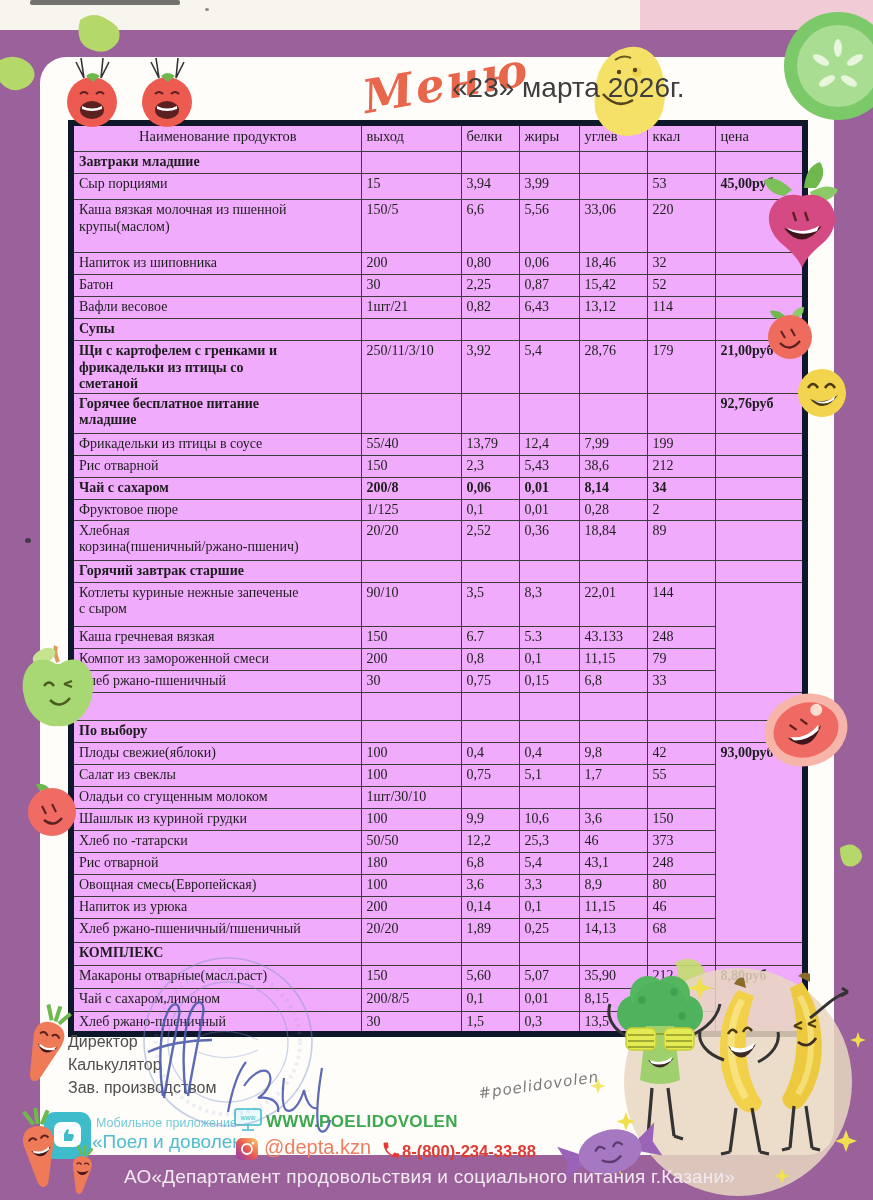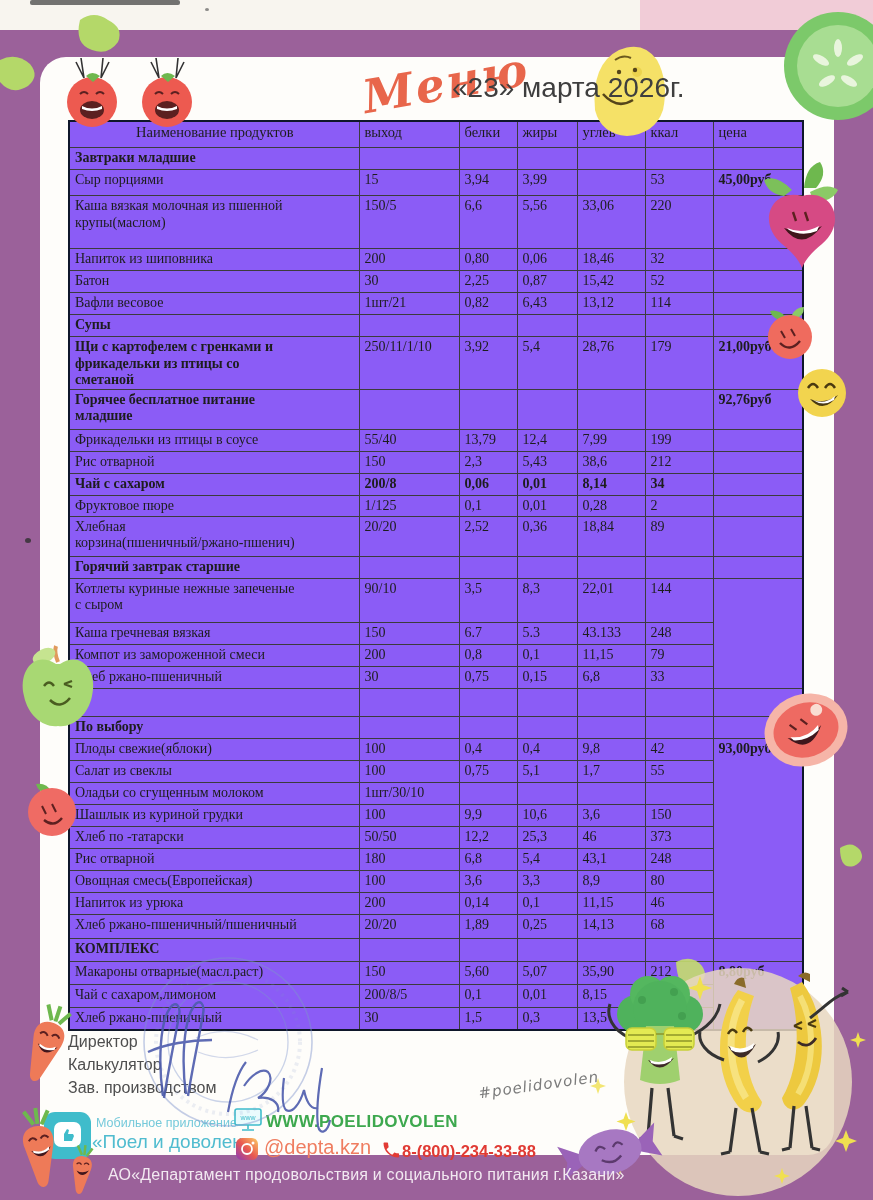--- a/index.html
+++ b/index.html
@@ -14,38 +14,38 @@
   
   .page{position:absolute;left:40px;top:57px;width:794px;height:1098px;background:#fefdfa;border-radius:26px;z-index:1;}
   
   .titlewrap{position:absolute;left:0;top:0;width:873px;height:160px;z-index:4;pointer-events:none;}
   .menu-title{position:absolute;left:362px;top:56px;font-family:"DejaVu Serif",serif;font-style:italic;font-weight:bold;
               font-size:46px;color:#e8664b;transform:rotate(-10deg);letter-spacing:2px;}
   .menu-date{position:absolute;left:452px;top:72px;font-size:28px;color:#3e3e3e;font-family:"Liberation Sans",sans-serif;}
   
   .tablewrap{position:absolute;left:68px;top:120px;z-index:2;}
   table{border-collapse:collapse;table-layout:fixed;width:734px;font-family:"Liberation Serif",serif;
-        font-size:14px;color:#1d1d1d;border:2px solid #0f172a;background:#8b5cf6;}
+        font-size:14px;color:#1d1d1d;border:6px solid #0f172a;background:#f0abfc;}
   td,th{border:1px solid #3c3c3c;vertical-align:top;padding:2px 4px 0 5px;line-height:16.5px;overflow:hidden;}
   th{font-weight:normal;height:23px;text-align:left;font-size:14.5px;}
   th.c-name{text-align:center;}
   td.c-name{white-space:pre-line;}
   .b{font-weight:bold;}
   td.c-price{font-weight:bold;}
   
   .signers{position:absolute;left:68px;top:1030px;z-index:2;color:#4e4e4e;font-size:16px;line-height:23px;}
   .hashtag{position:absolute;left:478px;top:1076px;z-index:3;color:#7b7b7b;font-family:"DejaVu Sans",sans-serif;
            font-style:italic;font-size:15px;transform:rotate(-8deg);letter-spacing:1px;}
   .app-small{position:absolute;left:96px;top:1116px;z-index:2;color:#74c9da;font-size:12.5px;}
   .app-big{position:absolute;left:92px;top:1131px;z-index:2;color:#50bccf;font-size:19px;}
   .website{position:absolute;left:266px;top:1112px;z-index:2;color:#3da84e;font-size:17px;font-weight:bold;letter-spacing:.3px;}
   .insta-text{position:absolute;left:264px;top:1136px;z-index:2;color:#ef7d60;font-size:20px;}
   .phone-text{position:absolute;left:402px;top:1142px;z-index:2;color:#e03a33;font-size:16.5px;font-weight:bold;}
   .icon-abs{position:absolute;z-index:2;}
-  .org-bar{position:absolute;left:108px;top:1166px;z-index:4;color:#f2e9f1;font-size:16px;letter-spacing:.2px;}
+  .org-bar{position:absolute;left:124px;top:1166px;z-index:4;color:#f2e9f1;font-size:19px;letter-spacing:.2px;}
   
   .decor{position:absolute;left:0;top:0;width:873px;height:1200px;z-index:3;pointer-events:none;}
 </style>
 </head>
 <body>
 
 <div id="stage">
   <div class="top-strip"></div>
   <div class="top-strip-pink"></div>
   <div class="smudge"></div>
@@ -138,21 +138,21 @@
             <td class="c-prot"></td>
             <td class="c-fat"></td>
             <td class="c-carb"></td>
             <td class="c-kcal"></td>
             <td class="c-price"></td>
           </tr>
           <tr style="height: 52px;">
             <td class="c-name b">Щи с картофелем с гренками и
 фрикадельки из птицы со
 сметаной</td>
-            <td class="c-out">250/11/1/10</td>
+            <td class="c-out">250/11/3/10</td>
             <td class="c-prot">3,92</td>
             <td class="c-fat">5,4</td>
             <td class="c-carb">28,76</td>
             <td class="c-kcal">179</td>
             <td class="c-price">21,00руб</td>
           </tr>
           <tr style="height: 40px; font-family: Liberation Serif, serif;">
             <td class="c-name b">Горячее бесплатное питание
 младшие</td>
             <td class="c-out"></td>

